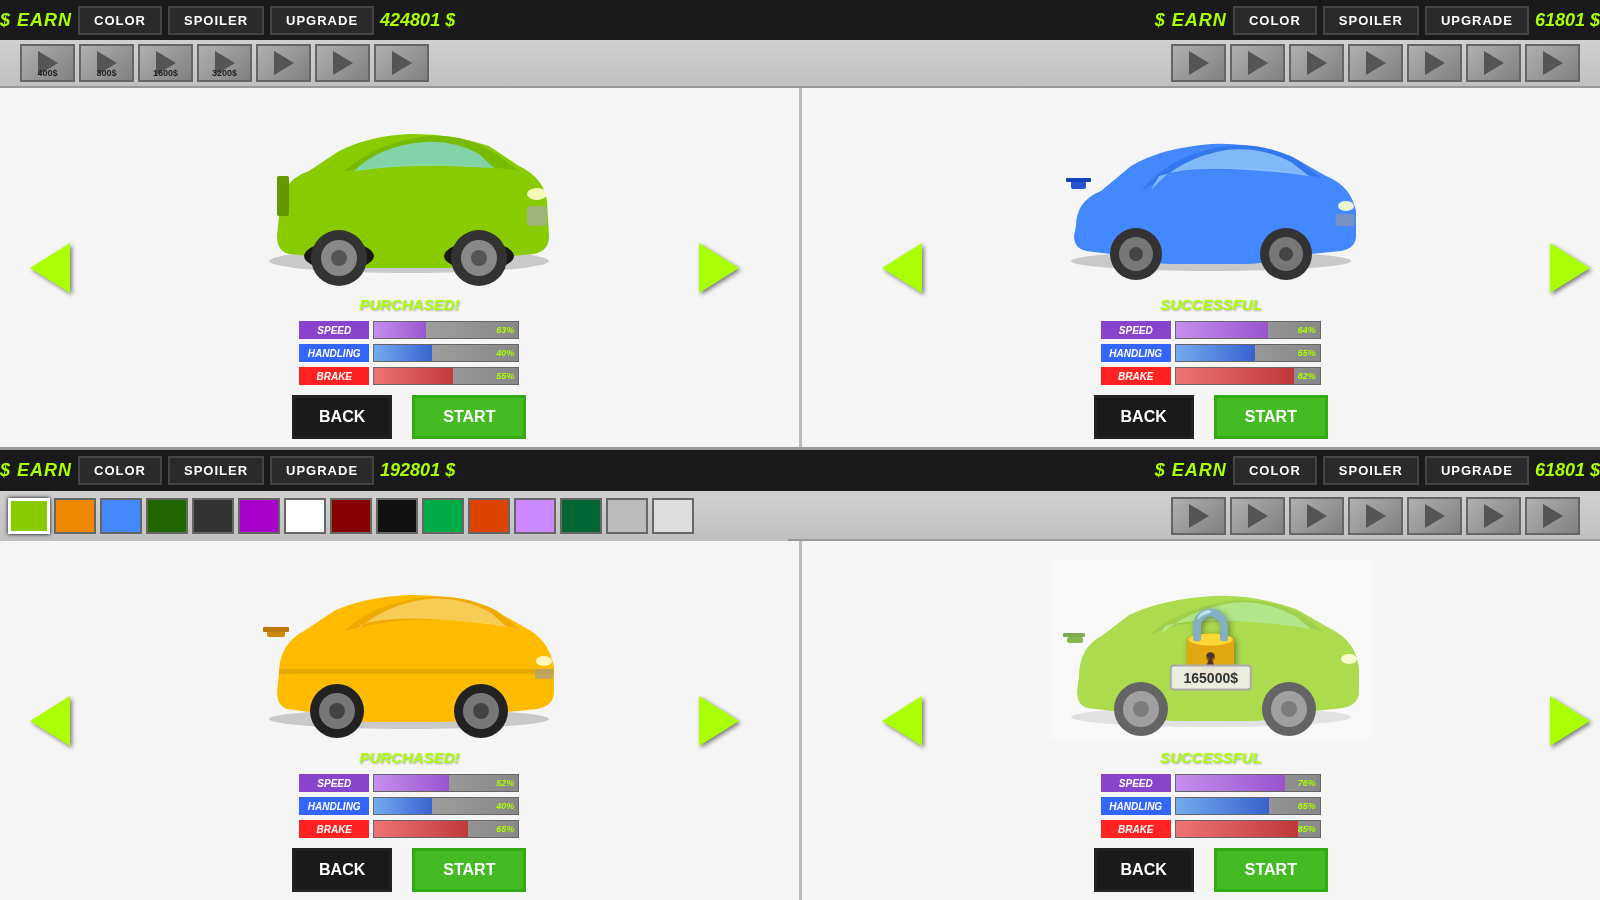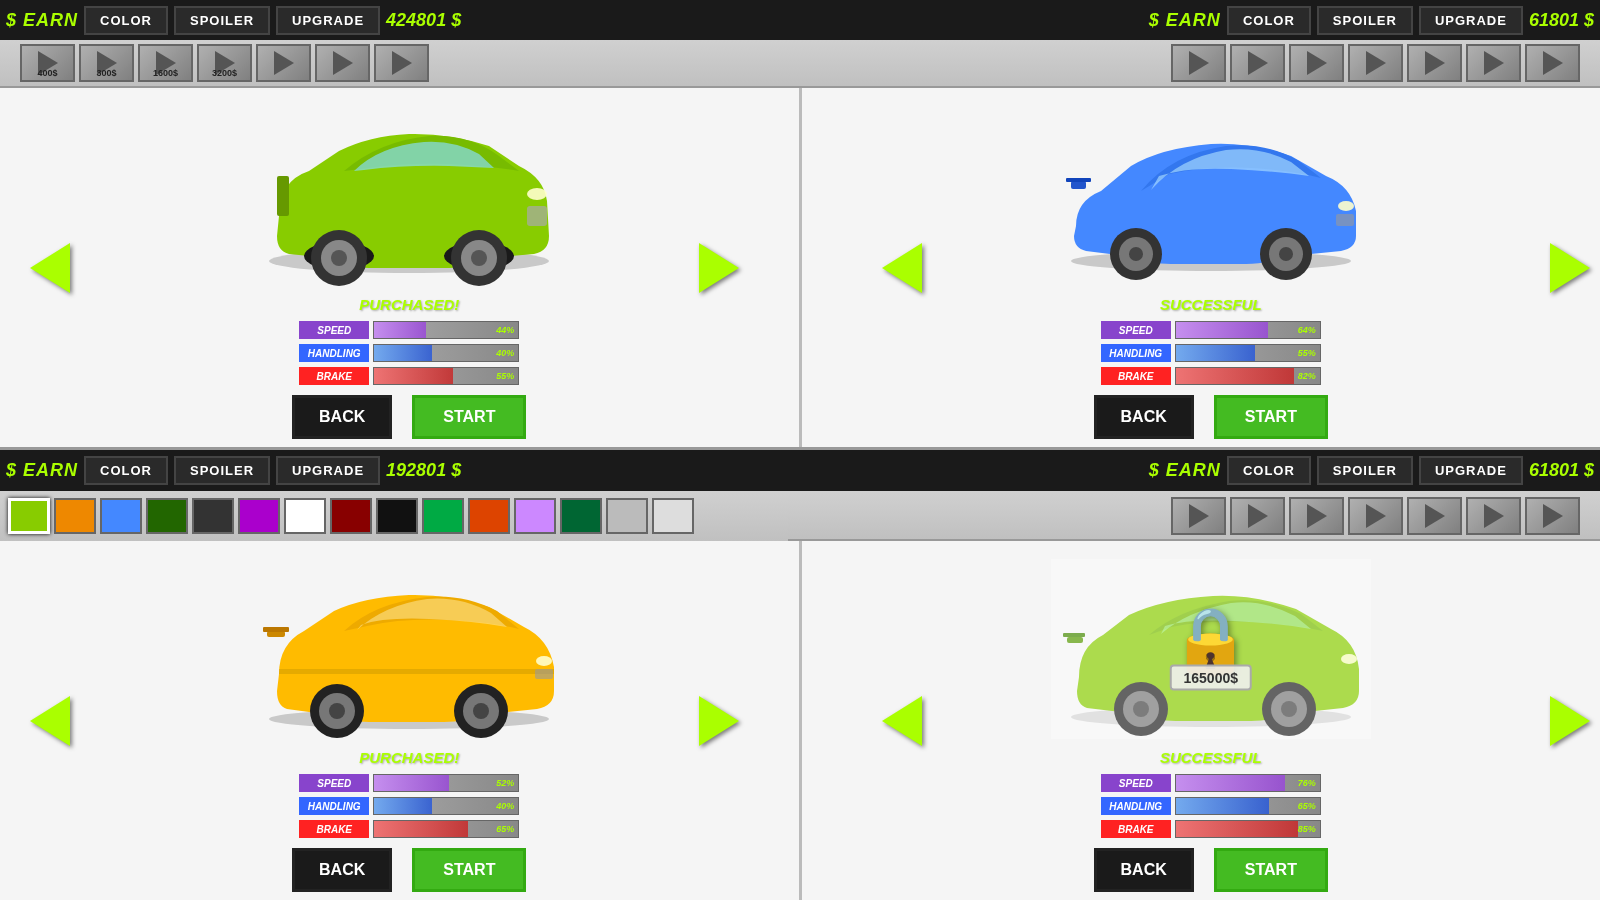--- a/index.html
+++ b/index.html
@@ -35,21 +35,21 @@
       flex-direction: column;
       background: #f5f5f5;
     }
 
     
     .toolbar {
       height: 44px;
       background: #1a1a1a;
       display: flex;
       align-items: center;
-      padding: 0 6px;
+      padding: 0 0;
       gap: 6px;
     }
 
     .toolbar-left {
       display: flex;
       align-items: center;
       gap: 6px;
       flex: 1;
     }
 
@@ -473,21 +473,21 @@
 
               <rect x="28" y="70" width="12" height="40" rx="2" fill="#669900"></rect>
             </svg>
           </div>
           <div class="car-status">PURCHASED!</div>
           <div class="stats-container">
             <div class="stat-row">
               <div class="stat-label speed">SPEED</div>
               <div class="stat-bar-container">
                 <div class="stat-bar speed" style="width:36%"></div>
-                <span class="stat-value">44%</span>
+                <span class="stat-value">63%</span>
               </div>
             </div>
             <div class="stat-row">
               <div class="stat-label handling">HANDLING</div>
               <div class="stat-bar-container">
                 <div class="stat-bar handling" style="width:40%"></div>
                 <span class="stat-value">40%</span>
               </div>
             </div>
             <div class="stat-row">

